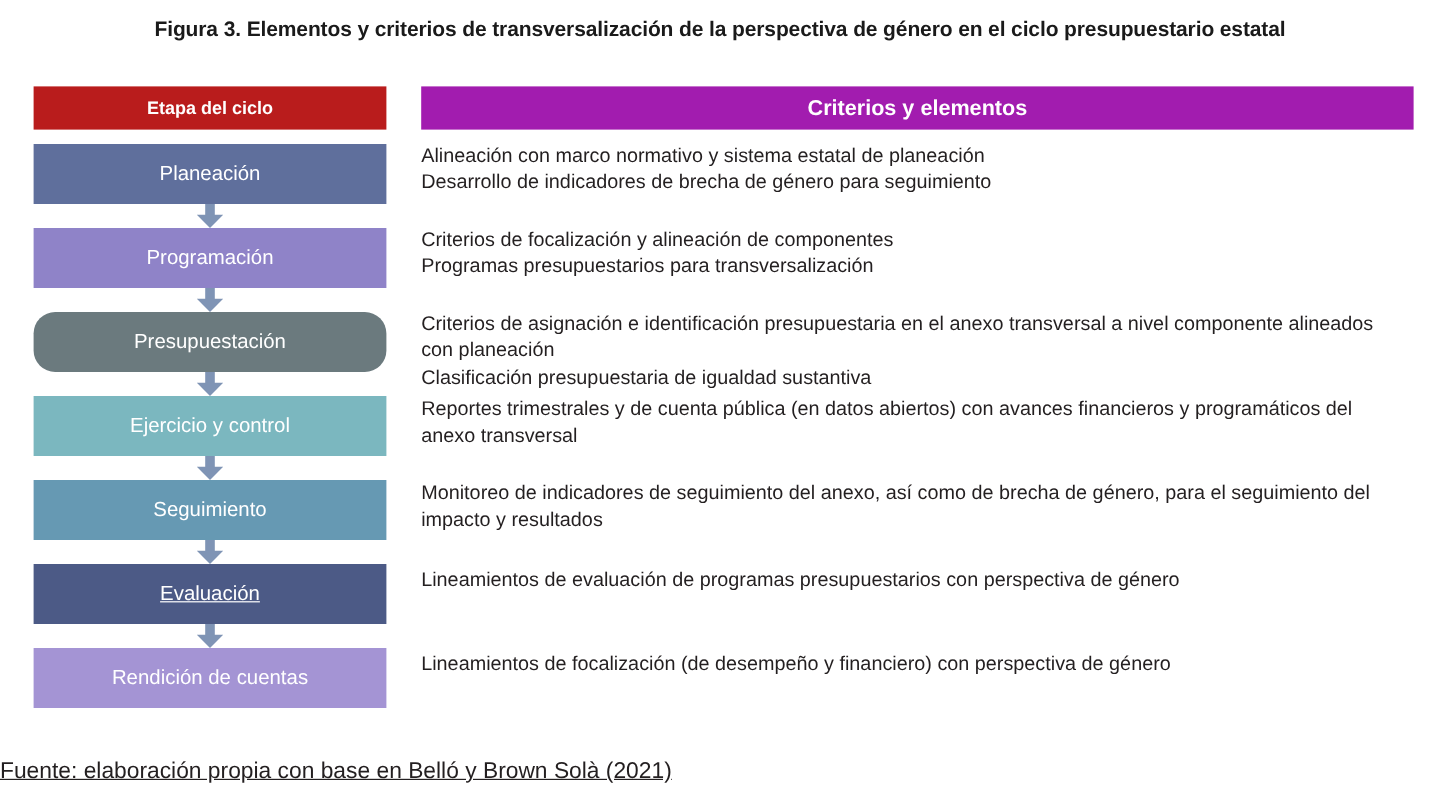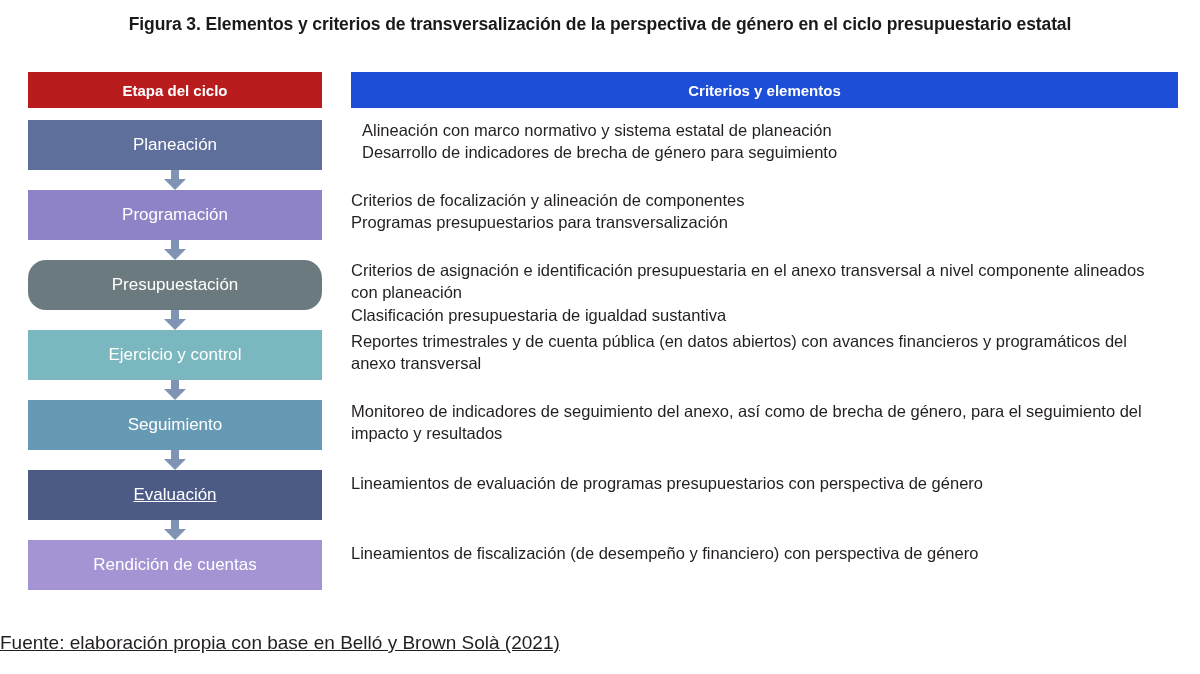--- a/index.html
+++ b/index.html
@@ -45,24 +45,24 @@
     font-weight: bold;
     font-size: 15px;
     display: flex;
     align-items: center;
     justify-content: center;
   }
   .header-right {
     margin-left: 29px;
     width: 827px;
     height: 36px;
-    background: #1d4ed8;
+    background: #a21caf;
     color: #ffffff;
     font-weight: bold;
-    font-size: 15px;
+    font-size: 18px;
     display: flex;
     align-items: center;
     justify-content: center;
   }
   
   .body-row {
     display: flex;
     margin-top: 12px;
   }
   .left-col {
@@ -176,21 +176,21 @@
           <svg width="26" height="20" viewBox="0 0 26 20">
             <rect x="9" y="0" width="8" height="10" fill="#7f94b5"></rect>
             <polygon points="2,9 24,9 13,20" fill="#7f94b5"></polygon>
           </svg>
         </div>
         <div class="stage" style="position: absolute; top: 420px; left: 0px; height: 50px; background: rgb(164, 148, 212);">
           <span>Rendición de cuentas</span>
         </div>
       </div>
     <div class="right-col" style="height: 470px;">
-        <div class="criteria" style="top: -1px; margin-left: 11px;">
+        <div class="criteria" style="top: -1px;">
           <div>Alineación con marco normativo y sistema estatal de planeación</div>
           <div>Desarrollo de indicadores de brecha de género para seguimiento</div>
         </div>
         <div class="criteria" style="top: 69px;">
           <div>Criterios de focalización y alineación de componentes</div>
           <div>Programas presupuestarios para transversalización</div>
         </div>
         <div class="criteria" style="top: 139px;">
           <div>Criterios de asignación e identificación presupuestaria en el anexo transversal a nivel componente alineados con planeación</div>
           <div>Clasificación presupuestaria de igualdad sustantiva</div>
@@ -198,20 +198,20 @@
         <div class="criteria" style="top: 210px;">
           <div>Reportes trimestrales y de cuenta pública (en datos abiertos) con avances financieros y programáticos del anexo transversal</div>
         </div>
         <div class="criteria" style="top: 280px;">
           <div>Monitoreo de indicadores de seguimiento del anexo, así como de  brecha de género, para el seguimiento del impacto y resultados</div>
         </div>
         <div class="criteria" style="top: 352px;">
           <div>Lineamientos de evaluación de programas presupuestarios con perspectiva de género</div>
         </div>
         <div class="criteria" style="top: 422px;">
-          <div>Lineamientos de fiscalización (de desempeño y financiero) con perspectiva de género</div>
+          <div>Lineamientos de focalización (de desempeño y financiero) con perspectiva de género</div>
         </div>
       </div>
   </div>
 
 </div>
 
 <div class="source">Fuente: elaboración propia con base en Belló y Brown Solà (2021)</div>
 
 </body></html>

